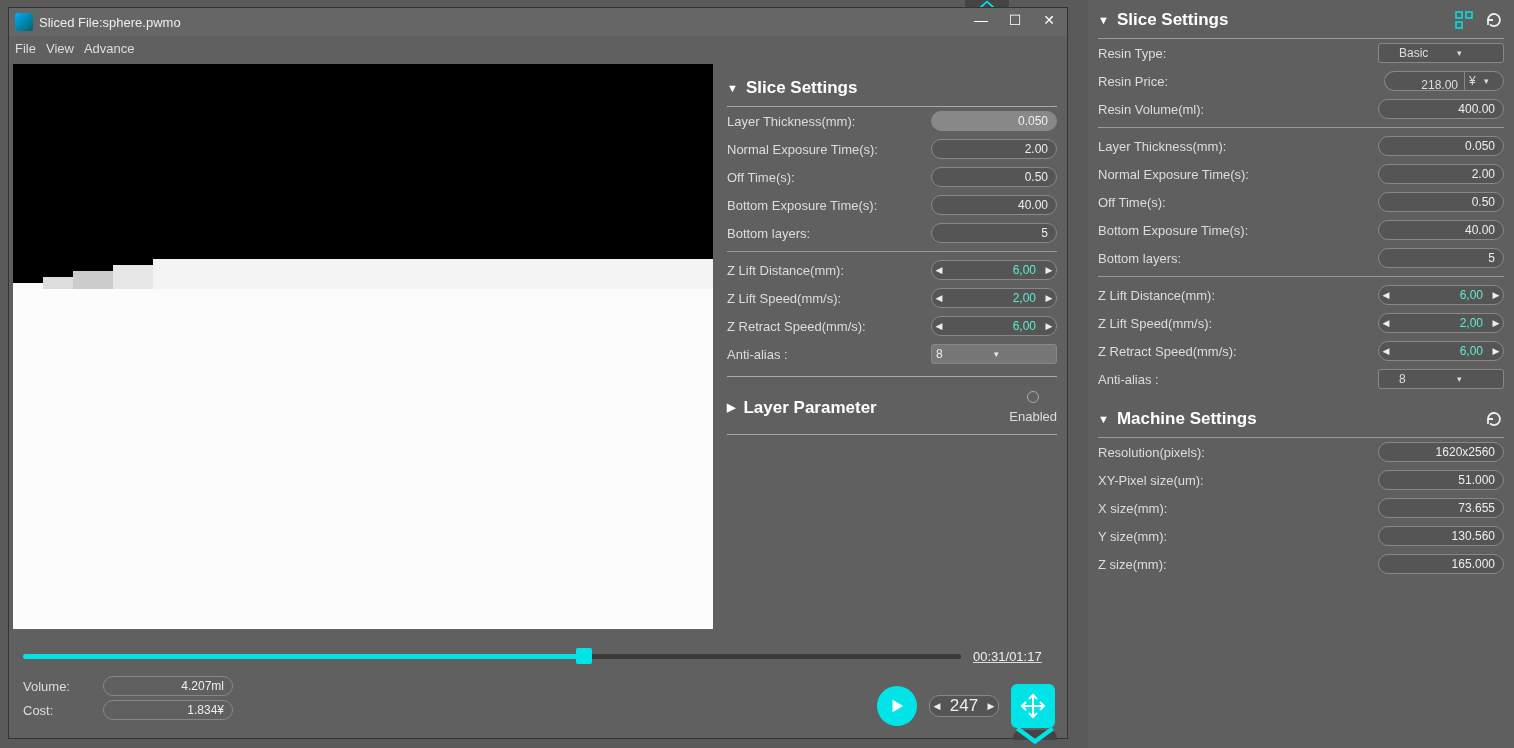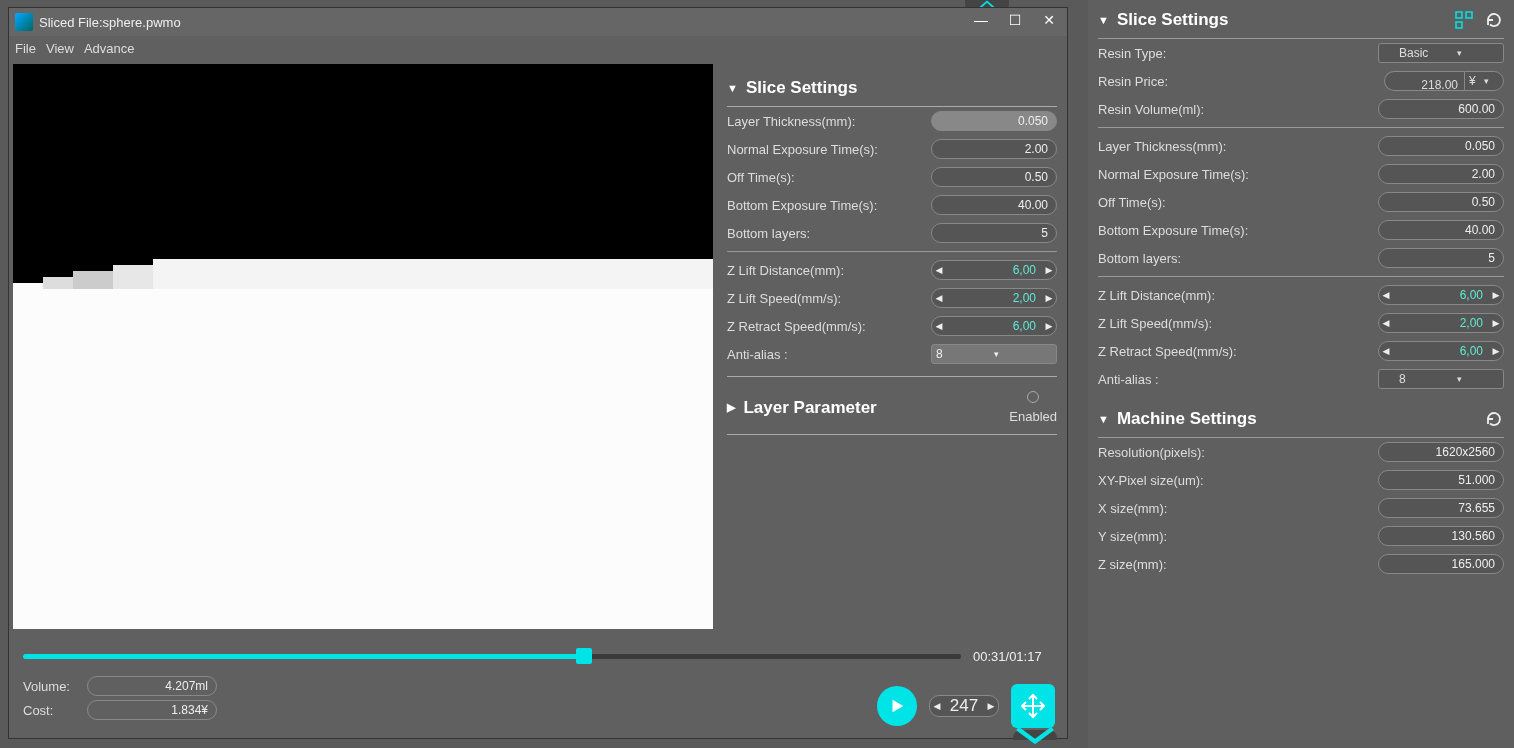--- a/index.html
+++ b/index.html
@@ -33,27 +33,27 @@
 .sel { width: 126px; height: 20px; background: #777; border: 1px solid #888; border-radius: 3px; display:flex; align-items:center; padding: 0 4px; }
 .sel span { flex:1; color:#eee; font-size:12px; }
 .sel .dd { font-size:9px; color:#eee; }
 hr.sep { border: none; border-top: 1px solid #999; margin: 4px 0; }
 
 .layer-param-hdr { display:flex; align-items:center; gap:8px; color:#fff; font-size:17px; font-weight:bold; padding: 14px 0 10px; border-top:1px solid #aaa; border-bottom:1px solid #aaa; margin-top:8px;}
 .enabled-pill { margin-left:auto; display:flex; align-items:center; gap:6px; font-size:13px; font-weight:normal; color:#ddd;flex-direction:column;}
 .radio-empty { width:12px; height:12px; border:1px solid #aaa; border-radius:50%;}
 
 .bottom-area { position:absolute; left:0; right:0; bottom:0; height: 98px; background:#606060; padding: 8px 14px; }
-.timeline { position:relative; height: 16px; margin: 0 0 10px 0; display:flex; align-items:center; }
+.timeline { position:relative; height: 16px; margin: 0 0 10px 0; display:flex; align-items:center;text-decoration:underline; }
 .track { position:relative; flex:1; height:5px; background:#3a3a3a; border-radius:2px; margin-right:12px; }
 .track .filled { position:absolute; left:0; top:0; bottom:0; width:60%; background:#00e4e8; border-radius:2px;}
 .track .thumb { position:absolute; left:59%; top:-6px; width:16px; height:16px; background:#00e4e8; border-radius:2px;}
 .time-text { width:80px; color:#eee; font-size:13px; }
 
-.info-row { display:flex; align-items:center; height:24px; gap:8px; }
+.info-row { display:flex; align-items:center; height:24px; gap:24px; }
 .info-row .ilabel { width:56px; color:#ddd; font-size:13px;}
 .info-val { width:130px; height:20px; border:1px solid #888; border-radius:10px; text-align:right; padding:0 8px; line-height:18px; color:#eee; font-size:12px;}
 
 .play-cluster { position:absolute; right: 12px; bottom: 10px; display:flex; align-items:center; gap:12px;}
 .play-btn { width:40px; height:40px; border-radius:50%; background:#00e4e8; display:flex; align-items:center; justify-content:center; cursor:pointer;}
 .play-btn svg { width:18px; height:18px; }
 .counter { width:70px; height:22px; border:1px solid #888; border-radius:10px; display:flex; align-items:center; background:#555;}
 .counter .arr { width:14px; text-align:center; font-size:9px; color:#eee; cursor:pointer;}
 .counter .mid { flex:1; text-align:center; color:#eee; font-size:17px;}
 .expand-btn { width:44px; height:44px; border-radius:6px; background:#00e4e8; display:flex; align-items:center; justify-content:center; cursor:pointer;}
@@ -264,21 +264,21 @@
   <div class="price-row">
       <span class="label">Resin Price:</span>
       <div class="price-val">218.00</div>
       <div class="currency">
         <span>¥</span>
         <span class="dd">▾</span>
       </div>
     </div>
   <div class="row2">
       <span class="label">Resin Volume(ml):</span>
-      <div class="val">600.00</div>
+      <div class="val">400.00</div>
     </div>
   <hr class="sep">
   <div class="row2">
       <span class="label">Layer Thickness(mm):</span>
       <div class="val">0.050</div>
     </div>
   <div class="row2">
       <span class="label">Normal Exposure Time(s):</span>
       <div class="val">2.00</div>
     </div>

